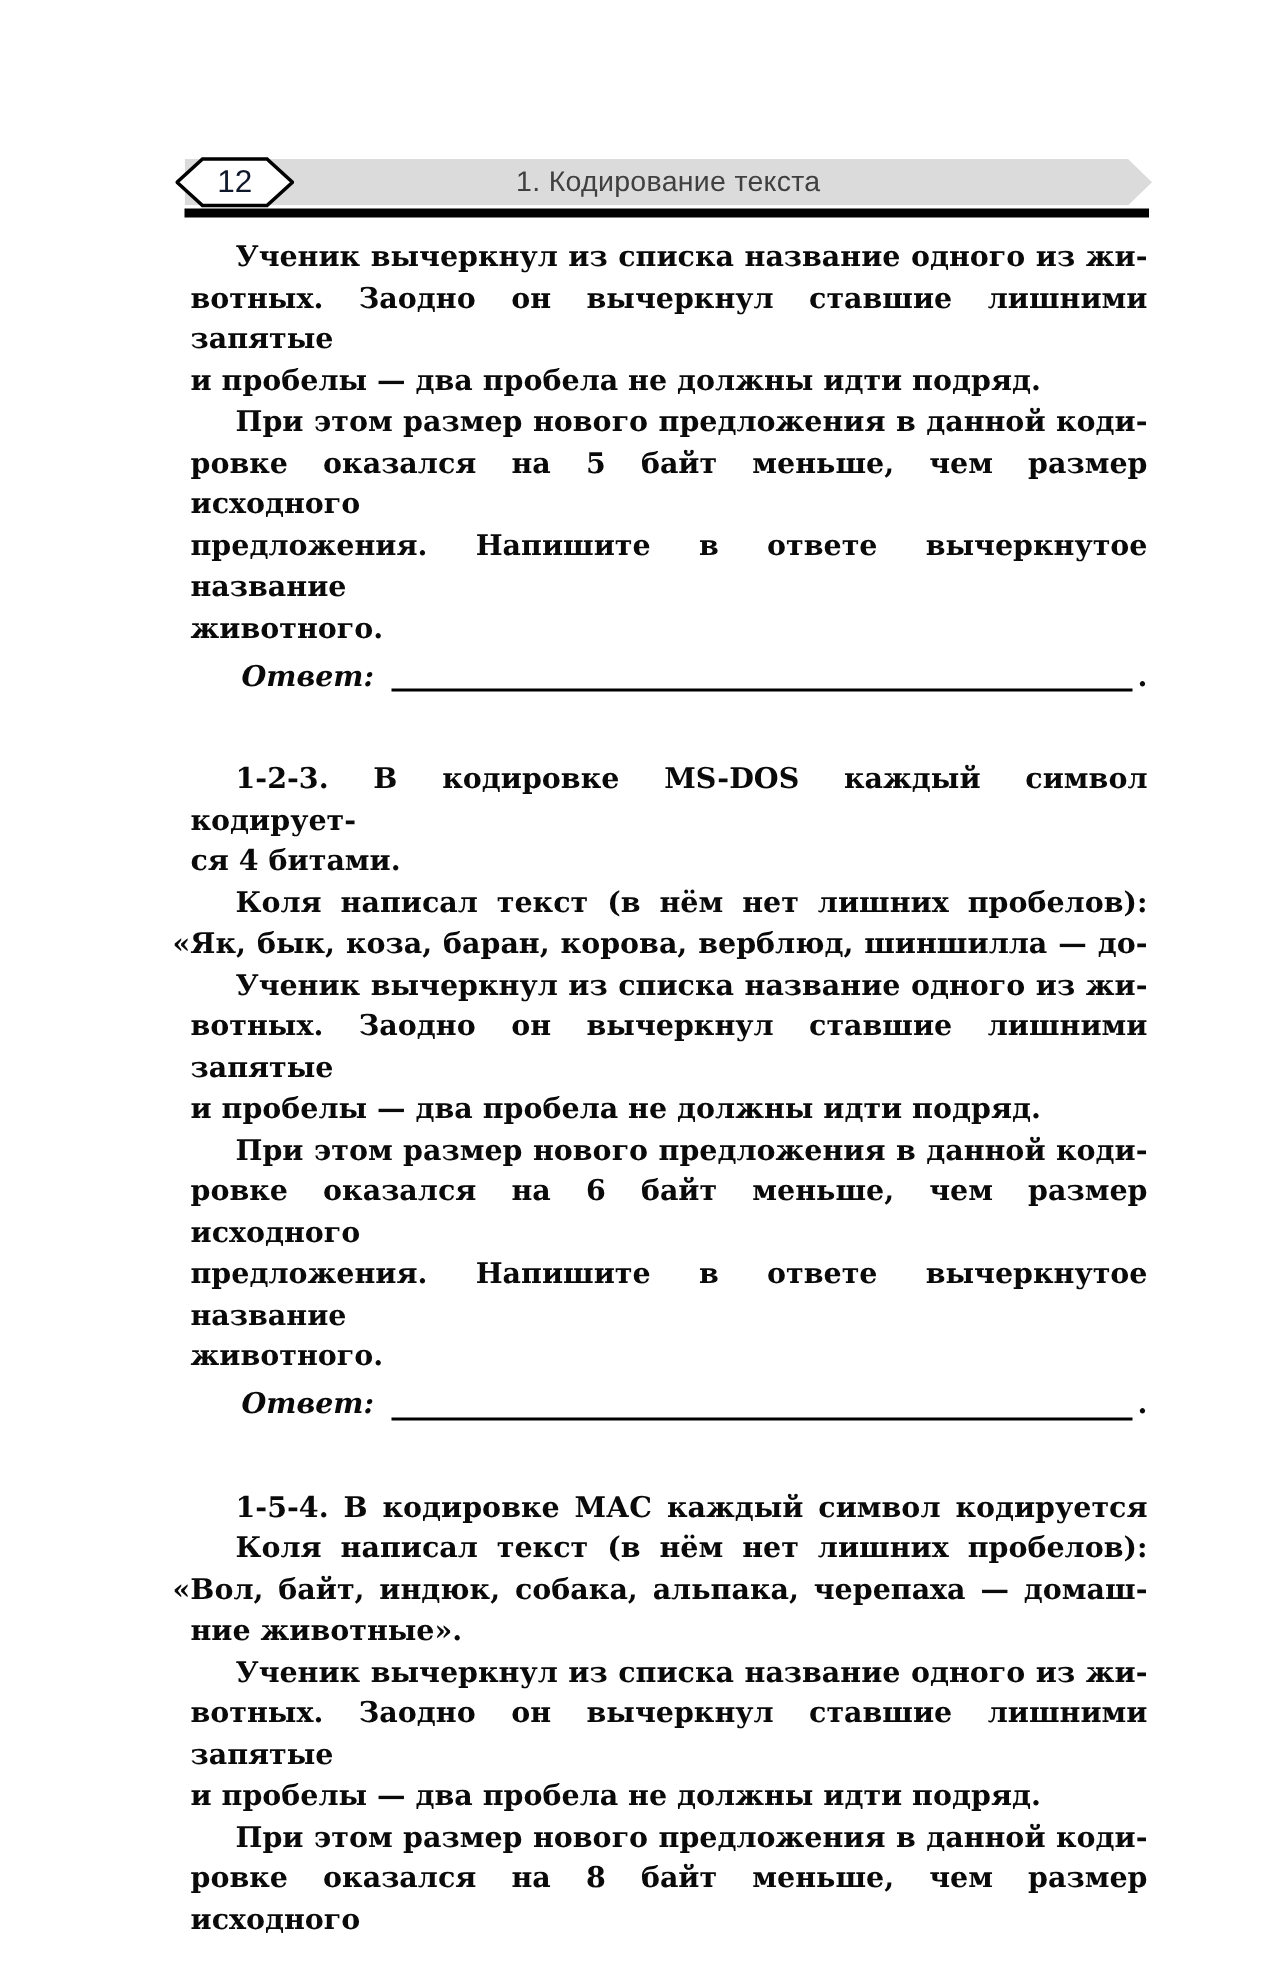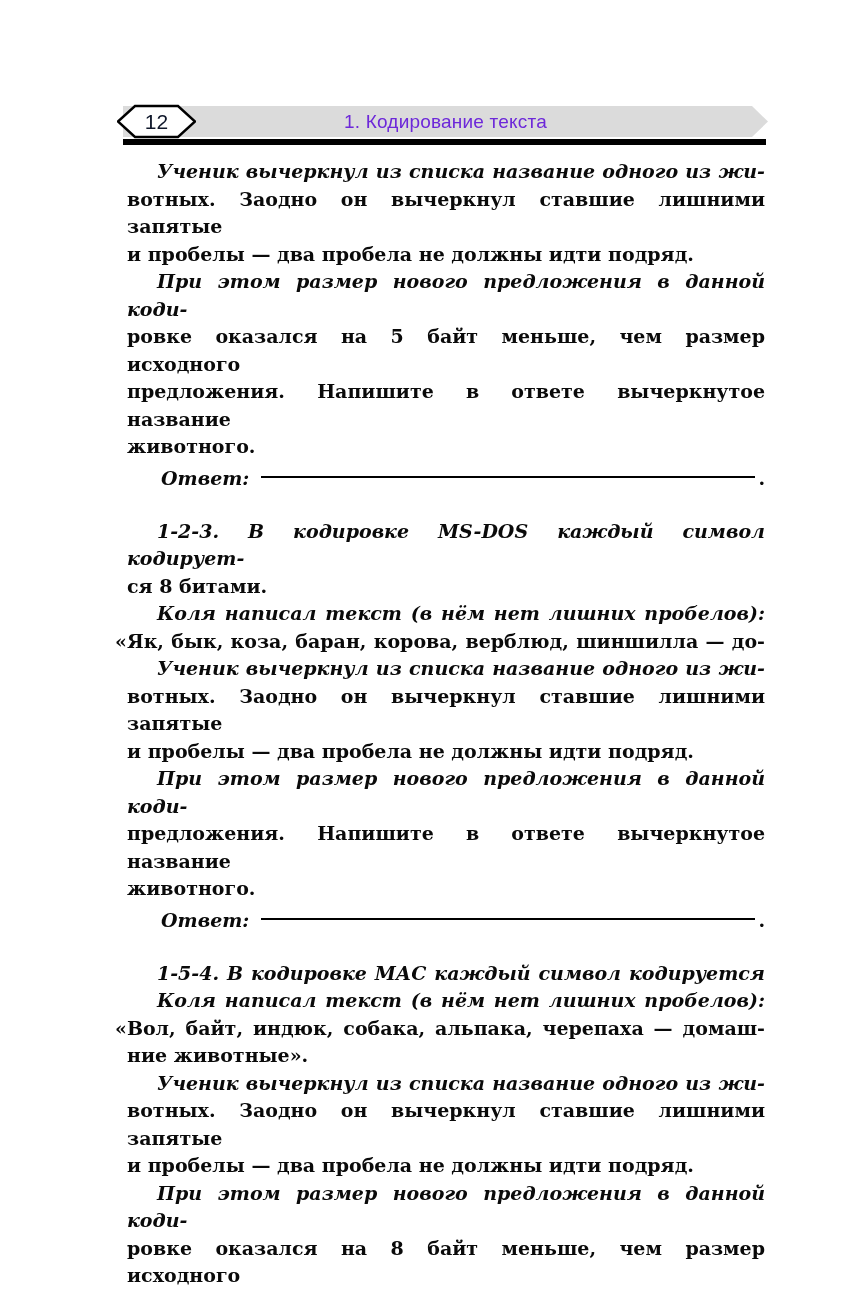--- a/index.html
+++ b/index.html
@@ -14,21 +14,21 @@
   
   .header{position:absolute;left:123px;top:106px;width:645px;height:31px;}
   .header-bar{
     position:absolute;left:0;top:0;width:100%;height:31px;
     background:#dbdbdb;
     clip-path:polygon(0 0, calc(100% - 16px) 0, 100% 50%, calc(100% - 16px) 100%, 0 100%);
     display:flex;align-items:center;justify-content:center;
   }
   .header-title{
     font-family:"Liberation Sans", sans-serif;
-    font-size:19px;color:#6d28d9;letter-spacing:.2px;
+    font-size:19px;color:#404040;letter-spacing:.2px;
   }
   .header-rule{
     position:absolute;left:0;top:33px;width:643px;height:6px;background:#000;
   }
   .pagenum-hex{
     position:absolute;left:-6px;top:-2px;width:79px;height:36px;
   }
   .pagenum-hex svg{position:absolute;left:0;top:0;}
   .pagenum{
     position:absolute;left:0;top:0;width:79px;height:35px;
@@ -36,28 +36,28 @@
     font-family:"Liberation Sans", sans-serif;
     font-size:21px;color:#0f172a;
   }
 
   
   .content{
     position:absolute;left:127px;top:158px;width:638px;
     font-size:19px;font-weight:700;line-height:27.5px;color:#0a0a0a;
   }
   .para{margin:0;}
-  .para.section{margin-top:25px;}
+  .para.section{margin-top:41px;}
   .line{}
   .line.j{text-align:justify;text-align-last:justify;text-justify:inter-word;}
-  .line.ind{text-indent:30px;font-style:italic;}
+  .line.ind{text-indent:30px;}
   .line.hang{margin-left:-12px;}
 
   .answer{
-    display:flex;align-items:center;
+    display:flex;align-items:flex-end;
     height:28px;margin:4px 0 4px 0;padding-left:34px;
   }
   .answer-label{font-style:italic;}
   .answer-blank{
     flex:1;height:1px;border-bottom:2.5px solid #000;
     margin:0 3px 4px 12px;
   }
   .answer-period{}
 </style>
 </head>
@@ -90,35 +90,36 @@
         <div class="line j">предложения. Напишите в ответе вычеркнутое название</div>
         <div class="line">животного.</div>
       </div>
       <div class="answer">
         <span class="answer-label">Ответ:</span>
         <span class="answer-blank"></span>
         <span class="answer-period">.</span>
       </div>
       <div class="para section">
         <div class="line j ind">1-2-3. В кодировке MS-DOS каждый символ кодирует-</div>
-        <div class="line">ся 8 битами.</div>
+        <div class="line">ся 4 битами.</div>
       </div>
       <div class="para">
         <div class="line j ind">Коля написал текст (в нём нет лишних пробелов):</div>
       </div>
       <div class="para">
         <div class="line j hang">«Як, бык, коза, баран, корова, верблюд, шиншилла — до-</div>
       </div>
       <div class="para">
         <div class="line j ind">Ученик вычеркнул из списка название одного из жи-</div>
         <div class="line j">вотных. Заодно он вычеркнул ставшие лишними запятые</div>
         <div class="line">и пробелы — два пробела не должны идти подряд.</div>
       </div>
       <div class="para">
         <div class="line j ind">При этом размер нового предложения в данной коди-</div>
+        <div class="line j">ровке оказался на 6 байт меньше, чем размер исходного</div>
         <div class="line j">предложения. Напишите в ответе вычеркнутое название</div>
         <div class="line">животного.</div>
       </div>
       <div class="answer">
         <span class="answer-label">Ответ:</span>
         <span class="answer-blank"></span>
         <span class="answer-period">.</span>
       </div>
       <div class="para section">
         <div class="line j ind">1-5-4. В кодировке МАС каждый символ кодируется</div>

